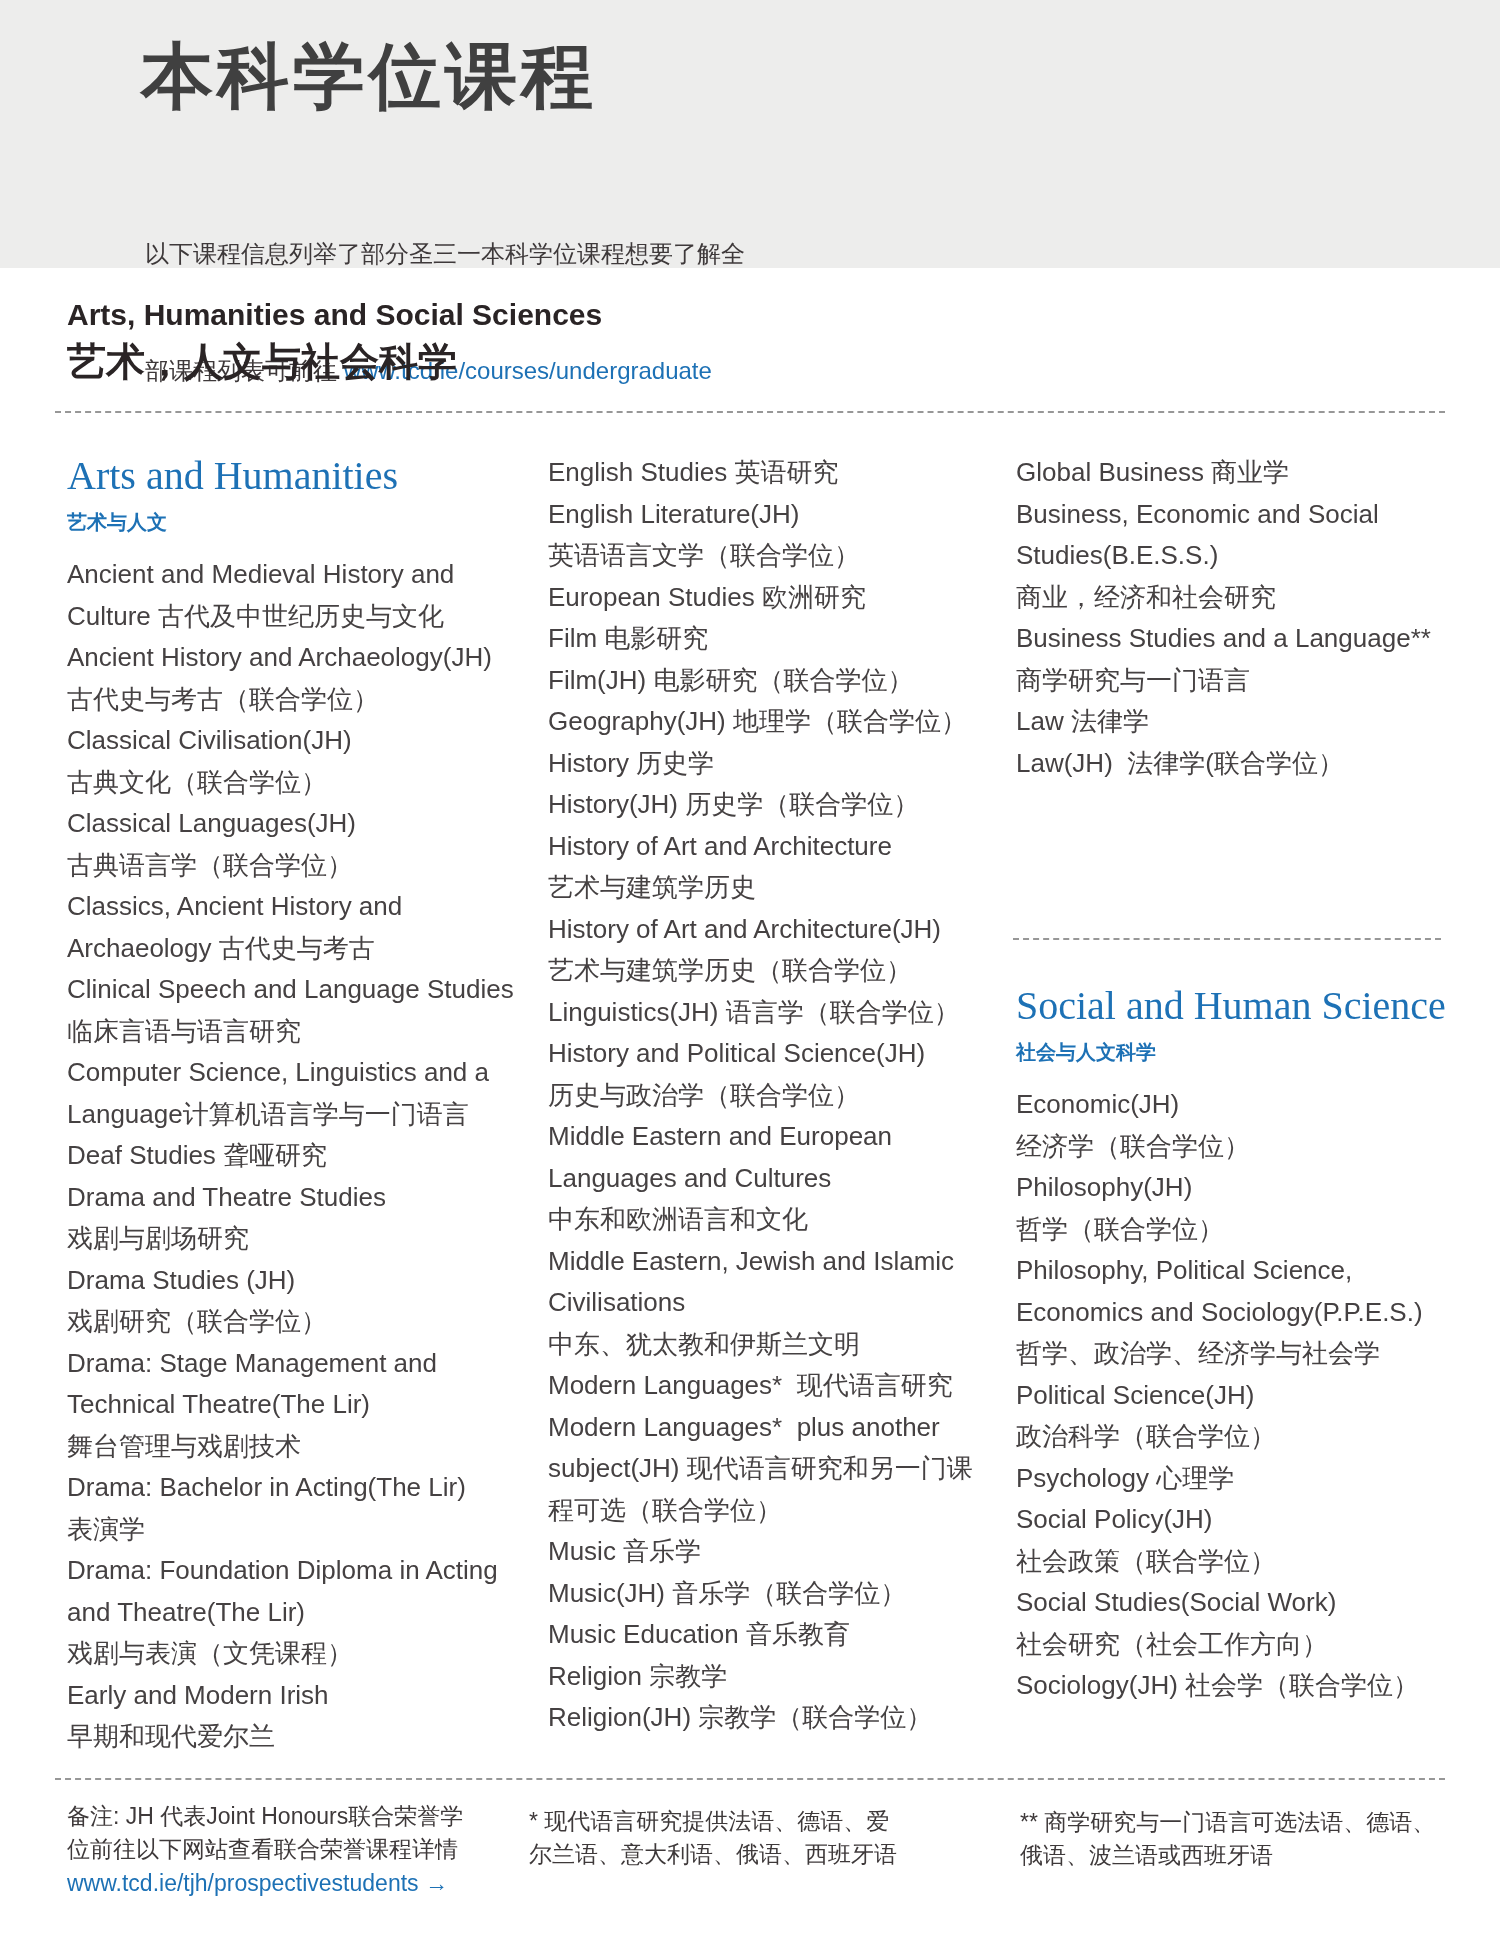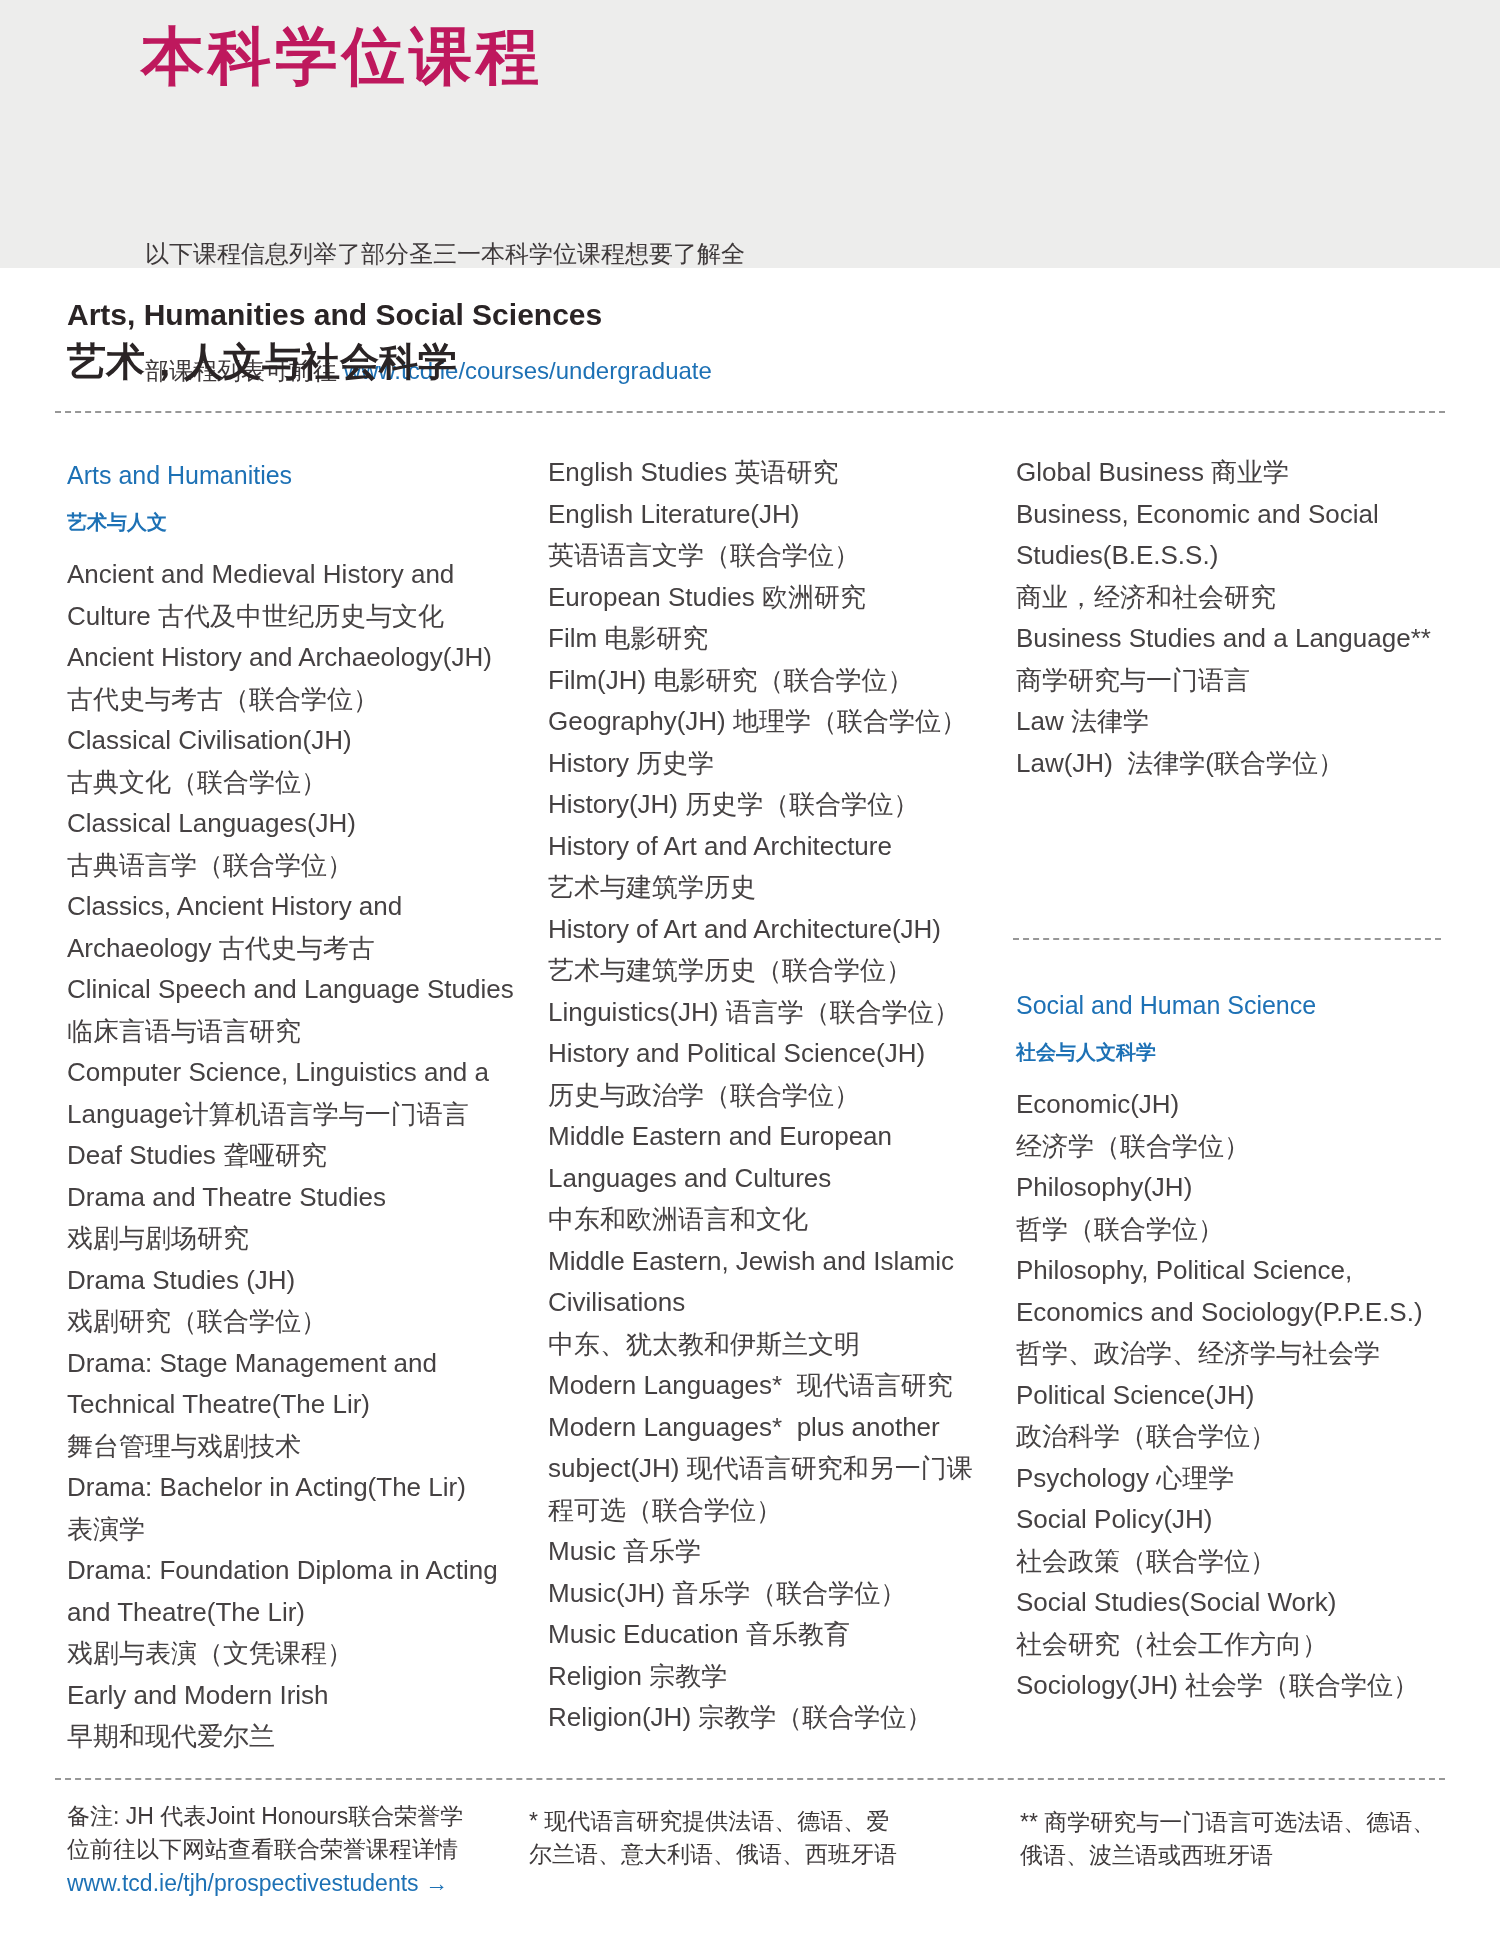--- a/index.html
+++ b/index.html
@@ -18,26 +18,26 @@
 
   
   .banner {
     position: absolute;
     left: 0; top: 0;
     width: 1500px; height: 268px;
     background: #ededec;
   }
   .banner-title {
     position: absolute;
-    left: 141px; top: 0;
-    font-size: 63px;
+    left: 141px; top: 20px;
+    font-size: 72px;
     line-height: 112px;
     font-weight: 900;
     letter-spacing: 4px;
-    color: #be185d;
+    color: #404040;
   }
   .banner-intro {
     position: absolute;
     left: 145px; top: 156px;
     font-size: 24px;
     line-height: 39px;
     color: #3e393a;
     white-space: pre;
   }
   .banner-intro .row { display: block; }
@@ -77,24 +77,25 @@
 
   
   .col { position: absolute; top: 452px; }
   .col-1 { left: 67px;   width: 430px; }
   .col-2 { left: 548px;  width: 450px; }
   .col-3 { left: 1016px; width: 440px; }
   .col-3b { position: absolute; left: 1016px; top: 982px; width: 440px; }
 
   .col-heading { color: #1d71b5; margin-bottom: 8px; }
   .col-heading .en {
-    font-size: 25px;
+    font-size: 40px;
     font-weight: 500;
     line-height: 47px;
     white-space: nowrap;
+    font-family: Liberation Serif, serif;
   }
   .col-heading .zh {
     font-size: 20px;
     font-weight: 700;
     line-height: 47px;
   }
 
   .course-line {
     font-size: 26px;
     line-height: 41.5px;

